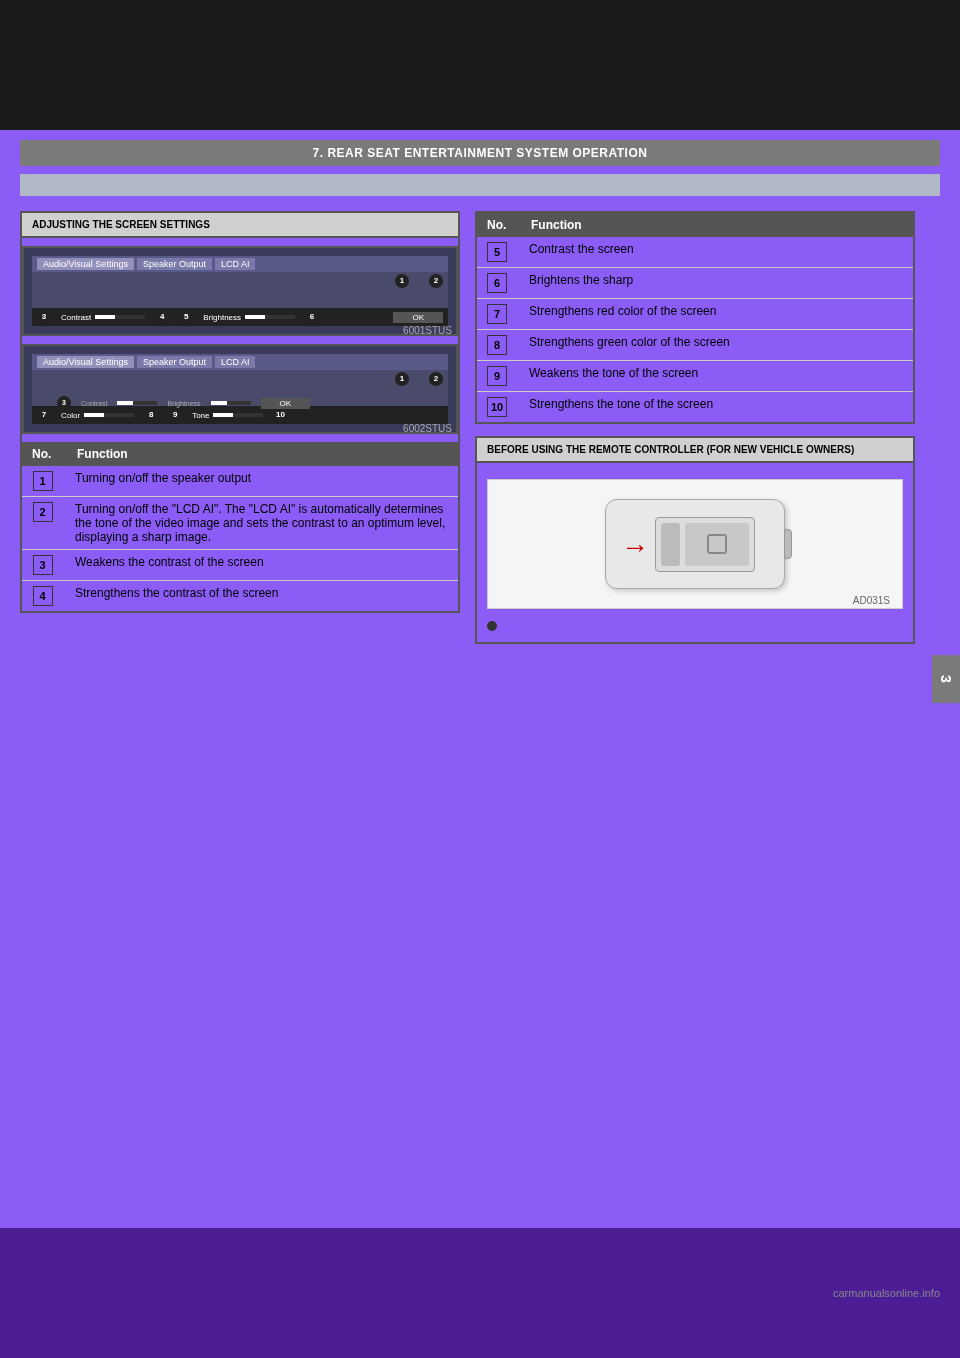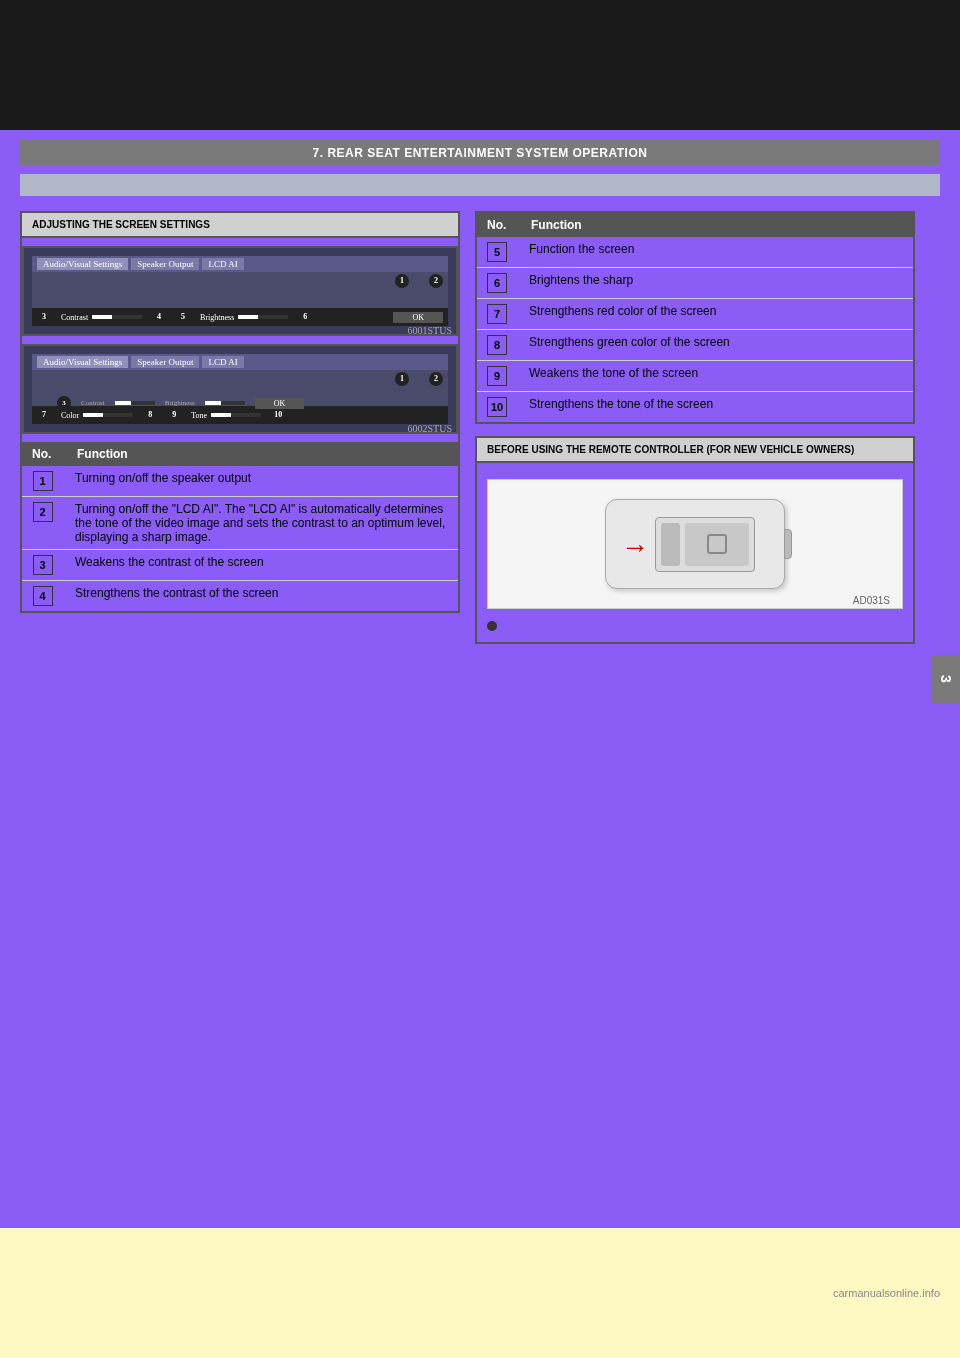--- a/index.html
+++ b/index.html
@@ -121,21 +121,20 @@
       padding: 0 3px;
     }
     
     .screen-img {
       background: #3a3a5a;
       border: 2px solid #555;
       margin: 8px 0;
       padding: 8px;
       position: relative;
       height: 90px;
-      font-family: Liberation Serif, serif;
     }
     .screen-inner {
       background: #4a4a6a;
       width: 100%;
       height: 100%;
       position: relative;
     }
     .screen-top-bar {
       background: #5a5a8a;
       display: flex;
@@ -292,21 +291,21 @@
       color: #333;
       line-height: 1.5;
       margin-top: 5px;
     }
     .col-no {
       width: 45px;
       text-align: center;
     }
     
     .page-footer {
-      background: #fef9c3;
+      background: #4c1d95;
       height: 130px;
       display: flex;
       align-items: center;
       justify-content: flex-end;
       padding: 10px 20px;
     }
     .watermark {
       color: #888;
       font-size: 11px;
     }
@@ -451,21 +450,21 @@
         <table class="func-table" style="border: 2px solid #555; margin-bottom: 12px;">
           <thead>
             <tr>
               <th class="col-no">No.</th>
               <th>Function</th>
             </tr>
           </thead>
           <tbody id="right-table-body">
           <tr>
                 <td style="text-align: center;"><span class="num-badge">5</span></td>
-                <td>Function the screen</td>
+                <td>Contrast the screen</td>
               </tr>
               <tr>
                 <td style="text-align: center;"><span class="num-badge">6</span></td>
                 <td>Brightens the sharp</td>
               </tr>
               <tr>
                 <td style="text-align: center;"><span class="num-badge">7</span></td>
                 <td>Strengthens red color of the screen</td>
               </tr>
               <tr>

